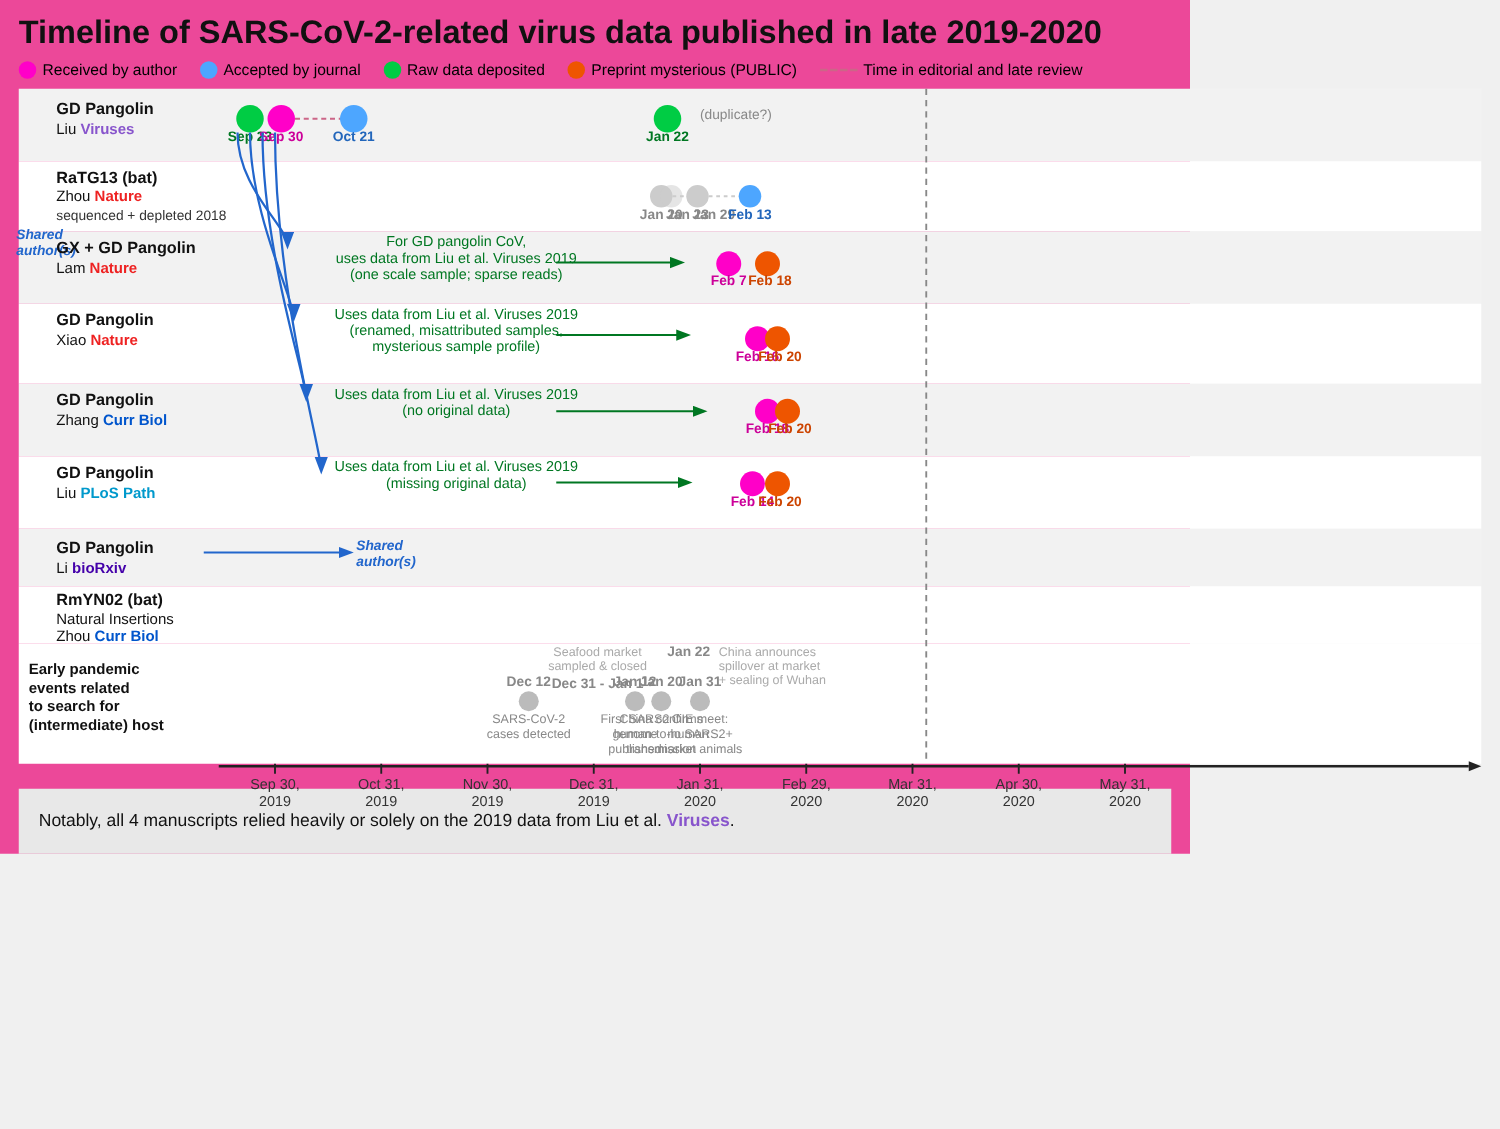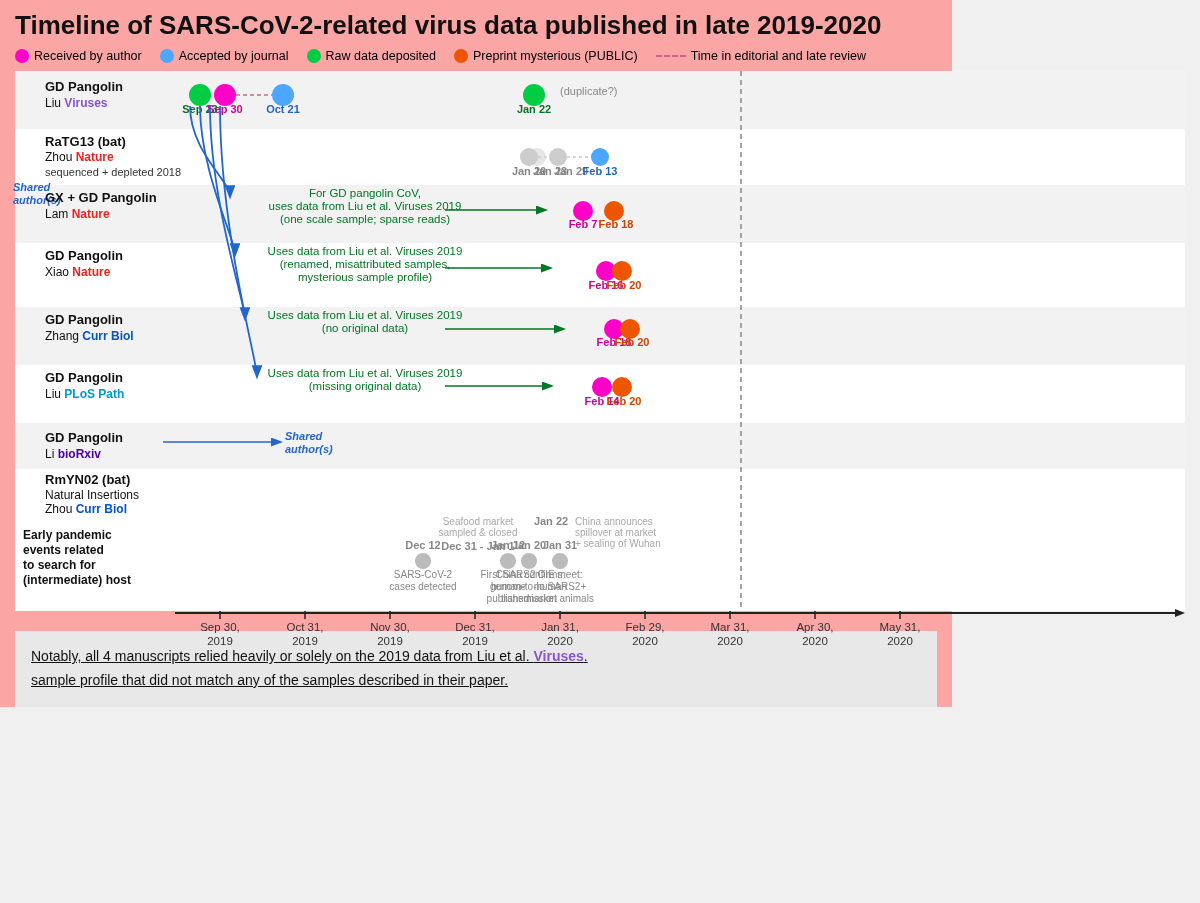--- a/index.html
+++ b/index.html
@@ -4,21 +4,21 @@
   <style>
     * { box-sizing: border-box; margin: 0; padding: 0; }
     body {
       font-family: Arial, sans-serif;
       background: #f0f0f0;
       width: 1200px;
       min-height: 903px;
     }
     .main-container {
       width: 952px;
-      background: #fca5a5;
+      background: #ec4899;
       padding: 10px 15px 0 15px;
     }
     .title {
       font-size: 26px;
       font-weight: bold;
       color: #111;
       margin-bottom: 8px;
       line-height: 1.2;
     }
     .legend {
@@ -54,21 +54,20 @@
     }
 
     
     .bottom-text {
       background: #e8e8e8;
       padding: 14px 16px;
       font-size: 14px;
       line-height: 1.7;
       color: #111;
       margin-top: 0;
-      text-decoration: underline;
     }
     .bottom-text .viruses { color: #8855cc; font-weight: bold; }
     .bottom-text .nature-red { color: #ee2222; font-weight: bold; }
     .bottom-text .plos { color: #8855cc; font-weight: bold; }
   </style>
 </head>
 <body>
 
 <div class="main-container">
   <h1 class="title">Timeline of SARS-CoV-2-related virus data published in late 2019-2020</h1>
@@ -317,16 +316,15 @@
       <marker id="arrowgreen" markerWidth="8" markerHeight="8" refX="6" refY="3" orient="auto">
         <path d="M0,0 L0,6 L8,3 z" fill="#007722"></path>
       </marker>
     </defs>
   </svg>
 
   <div class="bottom-text">
     <p>
       <span>Notably, all 4 manuscripts relied heavily or solely on the 2019 data from Liu et al. </span><span class="viruses">Viruses</span><span>.</span>
     </p>
-    <p>sample profile that did not match any of the samples described in their paper.</p>
   </div>
 
 </div>
 
 </body></html>

